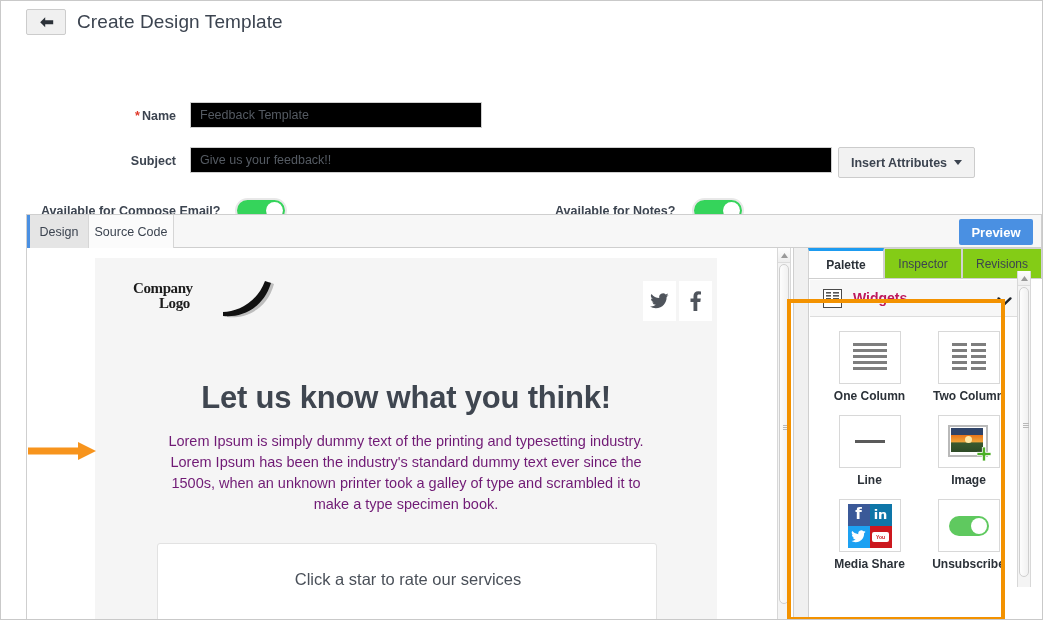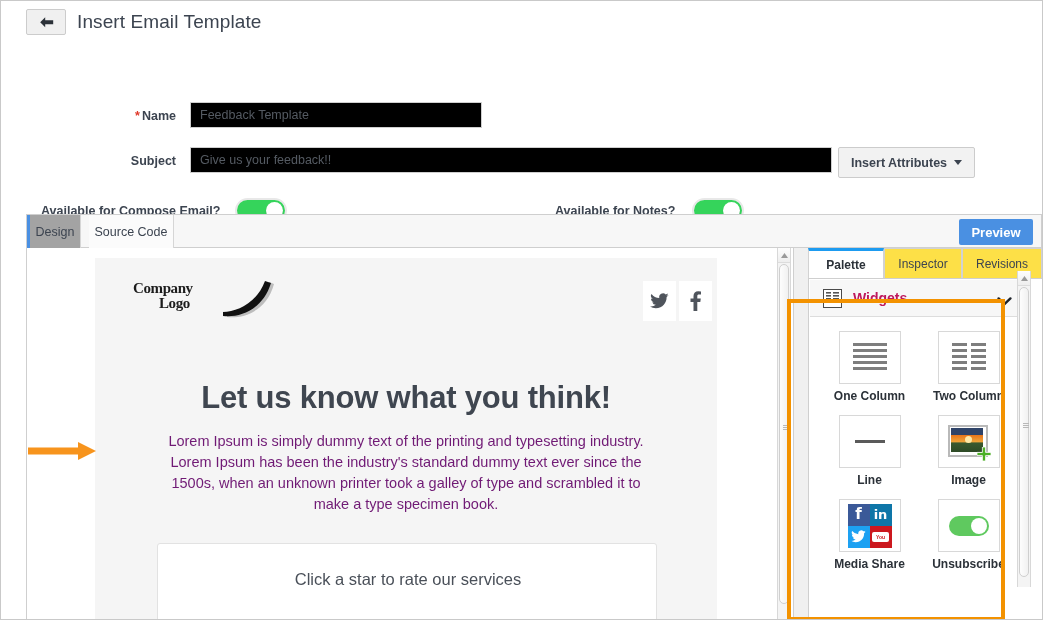--- a/index.html
+++ b/index.html
@@ -120,22 +120,22 @@
   }
   .tab {
     position: absolute; top: 0; height: 33px;
     display: flex; align-items: center; justify-content: center;
     font-size: 12.5px; color: #3c4450;
     border-right: 1px solid #d6d6d6;
     cursor: pointer;
     background: #fbfbfb;
   }
   .tab.design {
-    left: 0; width: 54px;
-    background: #a3a3a3;
+    left: 0; width: 62px;
+    background: #e5e5e5;
     border-left: 3px solid #4a90e2;
   }
   .tab.source { left: 62px; width: 85px; background: #fbfbfb; }
 
   .preview-btn {
     position: absolute; right: 8px; top: 4px;
     width: 74px; height: 26px;
     background: #4a90e2;
     color: #ffffff;
     font-size: 13px; font-weight: bold;
@@ -235,21 +235,21 @@
     position: absolute; left: 766px; top: 33px;
     width: 248px; height: 372px;
     background: #f0f0f0;
     border-left: 1px solid #cfcfcf;
   }
   .rtabs { position: absolute; left: 0; top: 0; width: 284px; height: 30px; }
   .rtab {
     position: absolute; top: 0; height: 30px;
     display: flex; align-items: center; justify-content: center;
     font-size: 12px; color: #3c4450;
-    background: #fde047;
+    background: #84cc16;
     border: 1px solid #d2d2d2;
     border-bottom: none;
     cursor: pointer;
   }
   .rtab.active {
     background: #ffffff;
     border-top: 3px solid #1d9bf0;
     color: #2b3138; font-weight: bold;
   }
   .rtab.t1 { left: 14px;  width: 76px; }
@@ -362,21 +362,21 @@
 <div id="page">
 
   <div class="header-row">
     <div class="back-btn">
       <span>
         <svg width="17" height="13" viewBox="0 0 17 13">
           <path d="M7.2 1.2 L2.2 6.2 L7.2 11.2 L7.2 8.2 L15.2 8.2 L15.2 4.2 L7.2 4.2 Z" fill="#2b3138"></path>
         </svg>
       </span>
     </div>
-    <div class="page-title">Insert Email Template</div>
+    <div class="page-title">Create Design Template</div>
   </div>
 
   <div class="form-area">
 
     <div class="lbl name-lbl">
       <span class="req-star">*</span><span>Name</span>
     </div>
     <input class="txtfield name-input" type="text" value="Feedback Template" style="">
 
     <div class="lbl subj-lbl">Subject</div>

